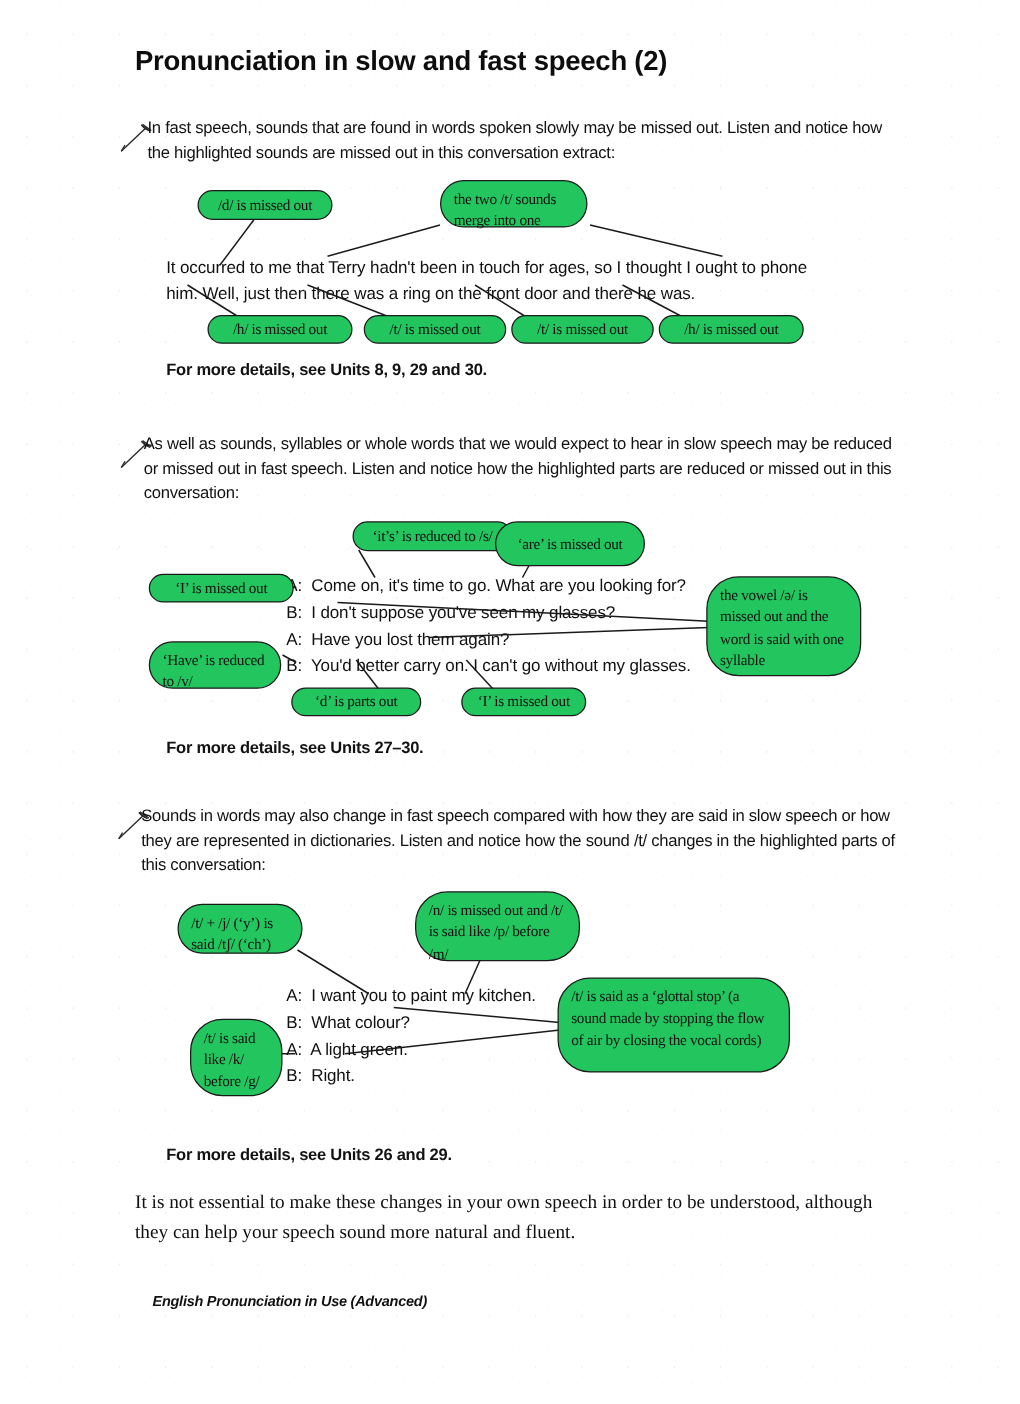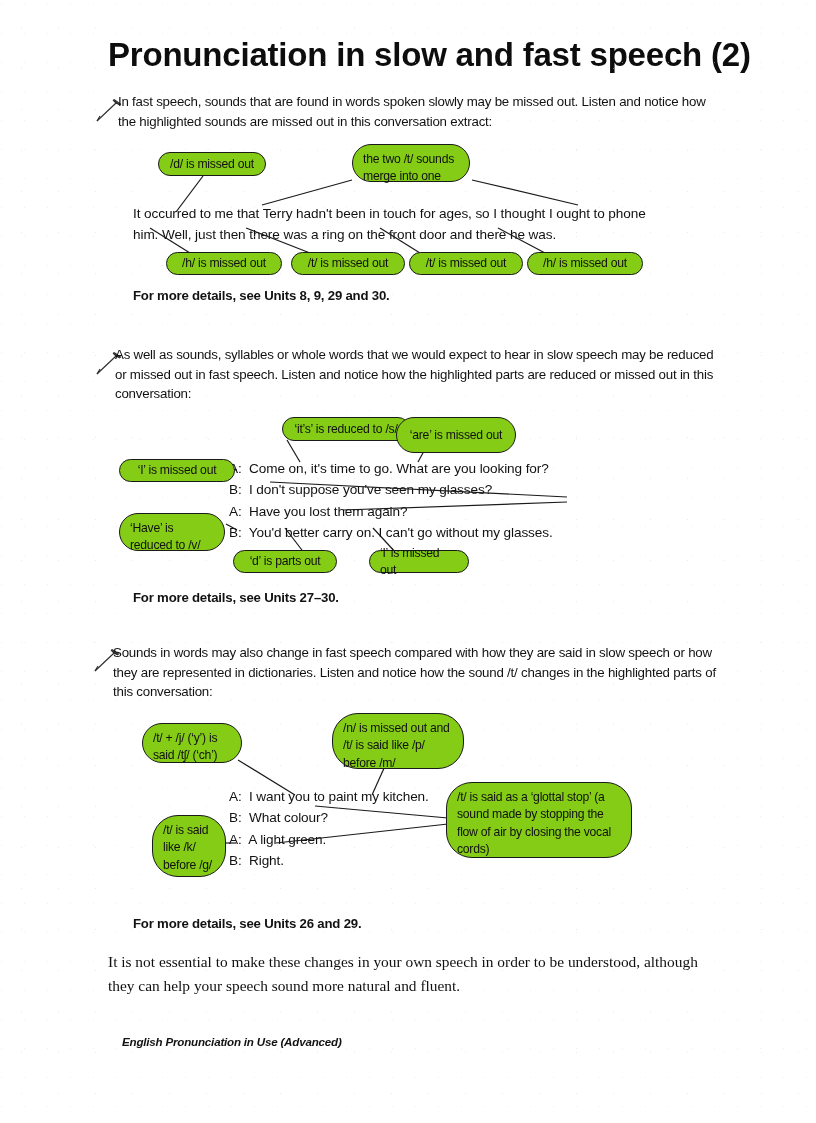--- a/index.html
+++ b/index.html
@@ -10,21 +10,21 @@
     font-family:"Liberation Sans", sans-serif;
     color:#111111;
     position:relative;
     overflow:hidden;
   }
   .page { position:absolute; inset:0; }
 
   
   .page-title {
     position:absolute; left:108px; top:36px;
-    font-size:33px; font-weight:bold;
+    font-size:22px; font-weight:bold;
     letter-spacing:-0.2px;
     color:#0d0d0d;
     white-space:nowrap;
   }
 
   
   .pencil-icon { position:absolute; width:30px; height:30px; }
   .pencil-icon svg { display:block; }
 
   
@@ -52,31 +52,32 @@
     color:#111111;
     letter-spacing:-0.1px;
     white-space:pre;
   }
 
   
   .bubble {
     position:absolute;
     border:1.3px solid #1a1a1a;
     border-radius:999px;
-    background:#84cc16;
+    background:#22c55e;
     font-size:12.2px;
     line-height:16.6px;
     letter-spacing:-0.25px;
     color:#111111;
     display:flex;
     align-items:center;
     justify-content:center;
     text-align:left;
     padding:3px 10px;
     z-index:4;
+    font-family:Liberation Serif, serif;
   }
   .bubble.multi {
     border-radius:22px;
     align-items:flex-start;
     padding:6px 10px;
     line-height:17.4px;
   }
   .bubble.tall { border-radius:26px; }
 
   
@@ -195,20 +196,21 @@
   <div class="bubble multi" style="left:119px; top:513px; width:106px; height:38px;">‘Have’ is reduced to /v/</div>
 
   <div class="convo" style="left:229px; top:458px; width:360px;"><span>A:  Come on, it's time to go. What are you looking for?</span>
 <span>B:  I don't suppose you've seen my glasses?</span>
 <span>A:  Have you lost them again?</span>
 <span>B:  You'd better carry on. I can't go without my glasses.</span></div>
 
   <div class="bubble" style="left:233px; top:550px; width:104px; height:23px;">‘d’ is parts out</div>
   <div class="bubble" style="left:369px; top:550px; width:100px; height:23px;">‘I’ is missed out</div>
 
+  <div class="bubble multi tall" style="left:565px; top:461px; width:124px; height:80px;">the vowel /ə/ is missed out and the word is said with one syllable</div>
 
   <div class="details" style="left:133px; top:589px;">For more details, see Units 27–30.</div>
 
   <div class="pencil-icon" style="left:92px; top:644px;">
     <svg width="30" height="30" viewBox="0 0 30 30">
       <g stroke="#2a2a2a" stroke-width="1.1" fill="none">
         <path d="M3 27 L22 9"></path>
         <path d="M19 6 L26 11 L22 9 Z" fill="#2a2a2a"></path>
         <path d="M20 5.5 L27 10.5"></path>
         <path d="M3 27 L6 22"></path>

